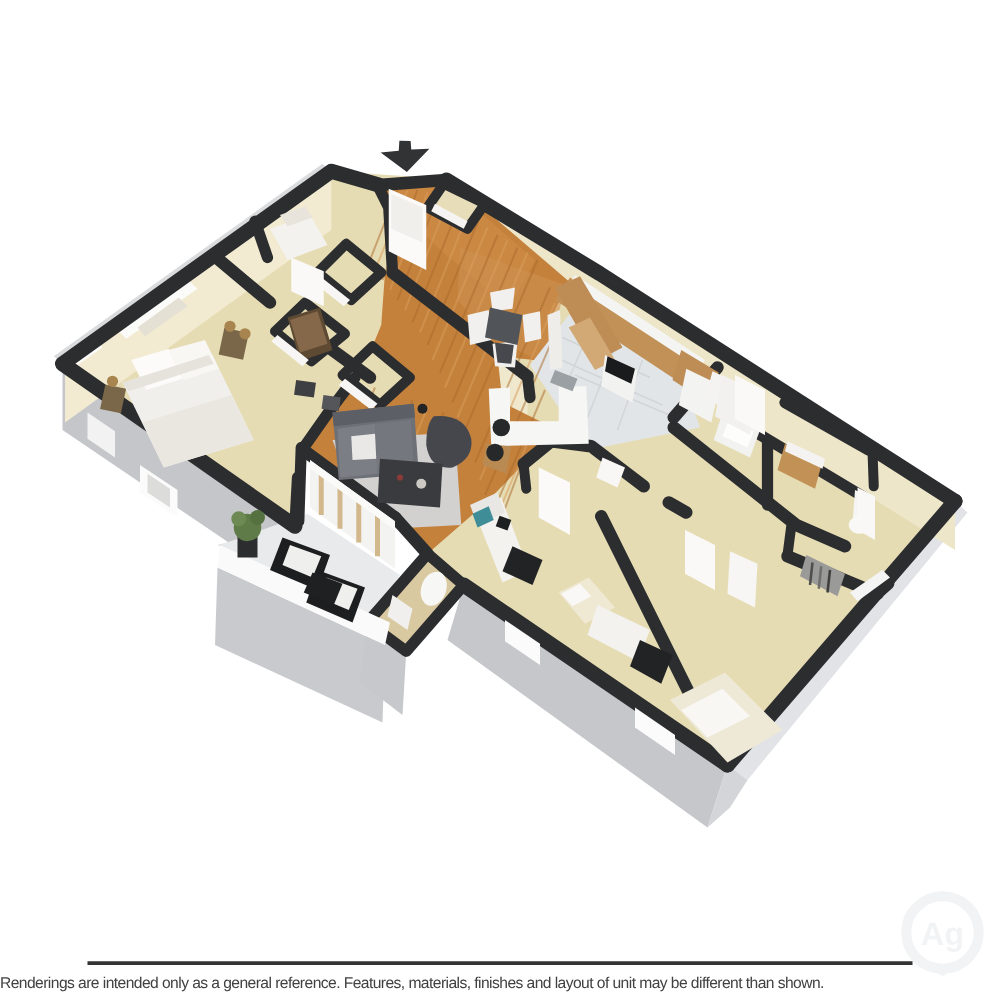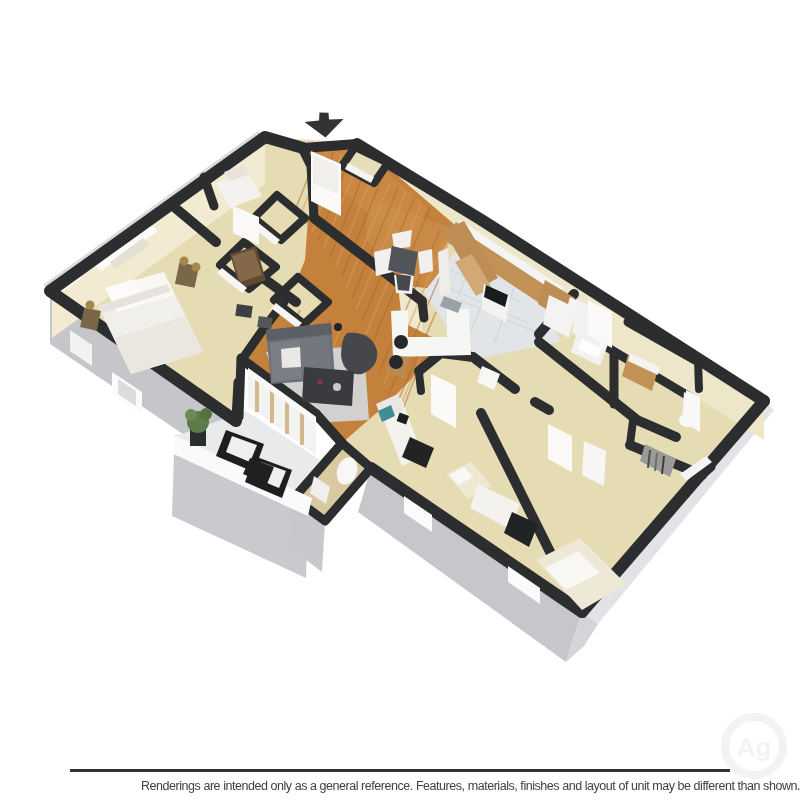--- a/index.html
+++ b/index.html
@@ -1,17 +1,17 @@
 <!DOCTYPE html>
 <html><head>
 <meta charset="utf-8">
 <style>
 html,body{margin:0;padding:0;background:#fff;}
 #page{position:relative;width:800px;height:800px;background:#fff;overflow:hidden;}
-.disc{position:absolute;left:0;top:779px;width:800px;text-align:right;
+.disc{position:absolute;left:0;top:779px;width:800px;text-align:left;
  font-family:"Liberation Sans",sans-serif;font-size:12.5px;letter-spacing:-0.45px;color:#414141;}
 </style>
 </head>
 <body>
 <div id="page">
 <svg width="800" height="800">
 <rect width="800" height="800" fill="#ffffff"></rect>
 
 <g id="plinth">
  <polygon points="50,291 265,137 258,131 43,285" fill="#dadbdd"></polygon>

